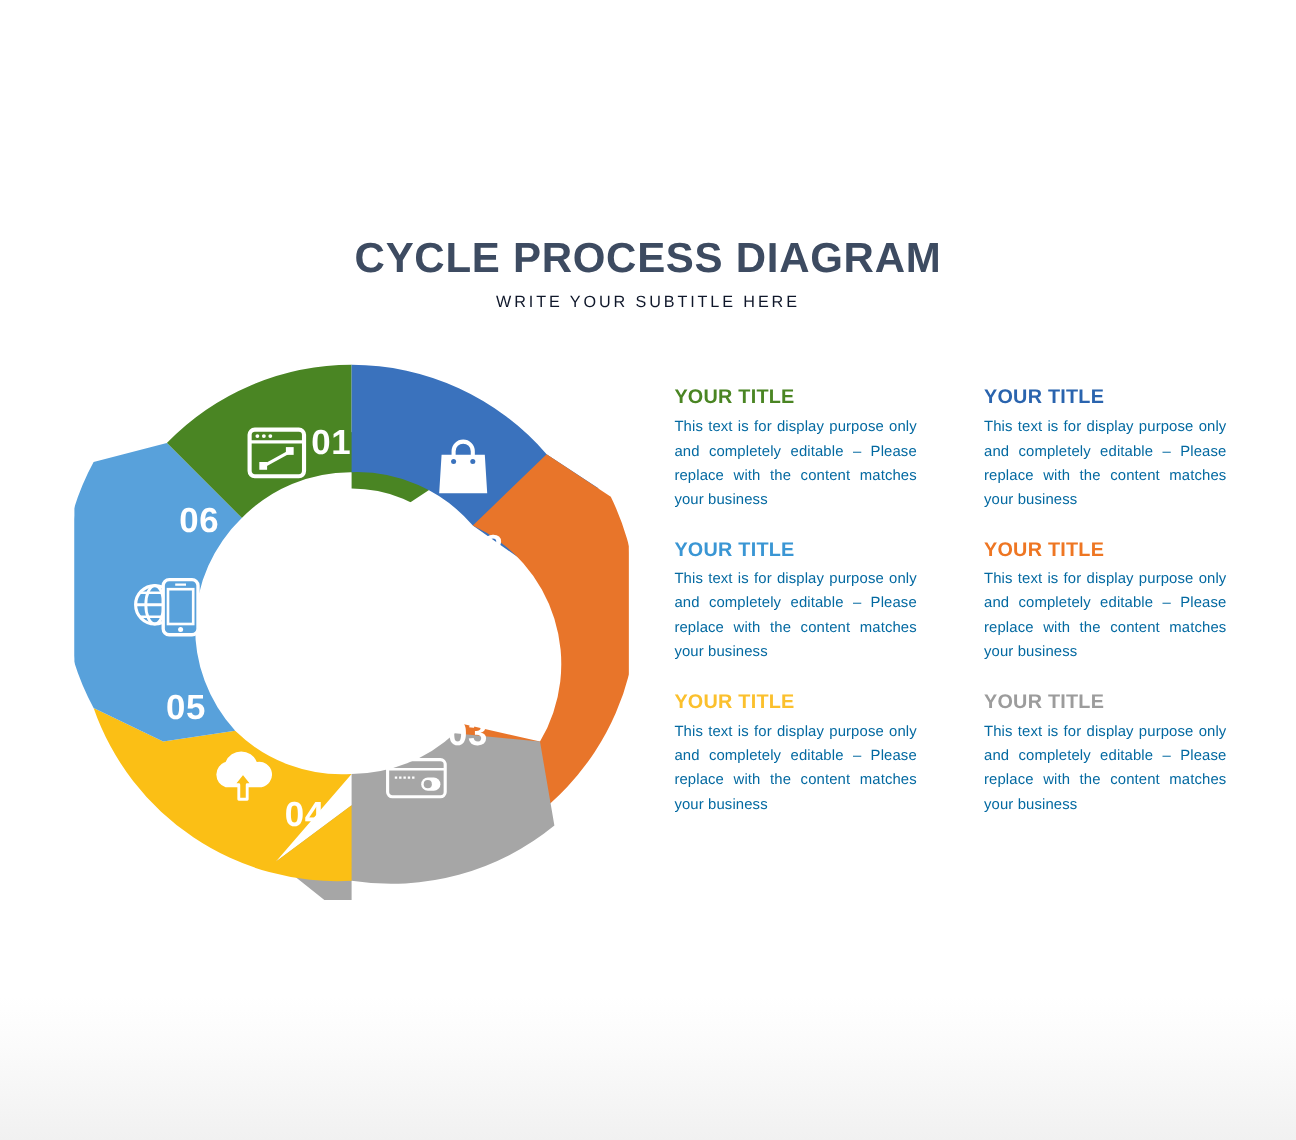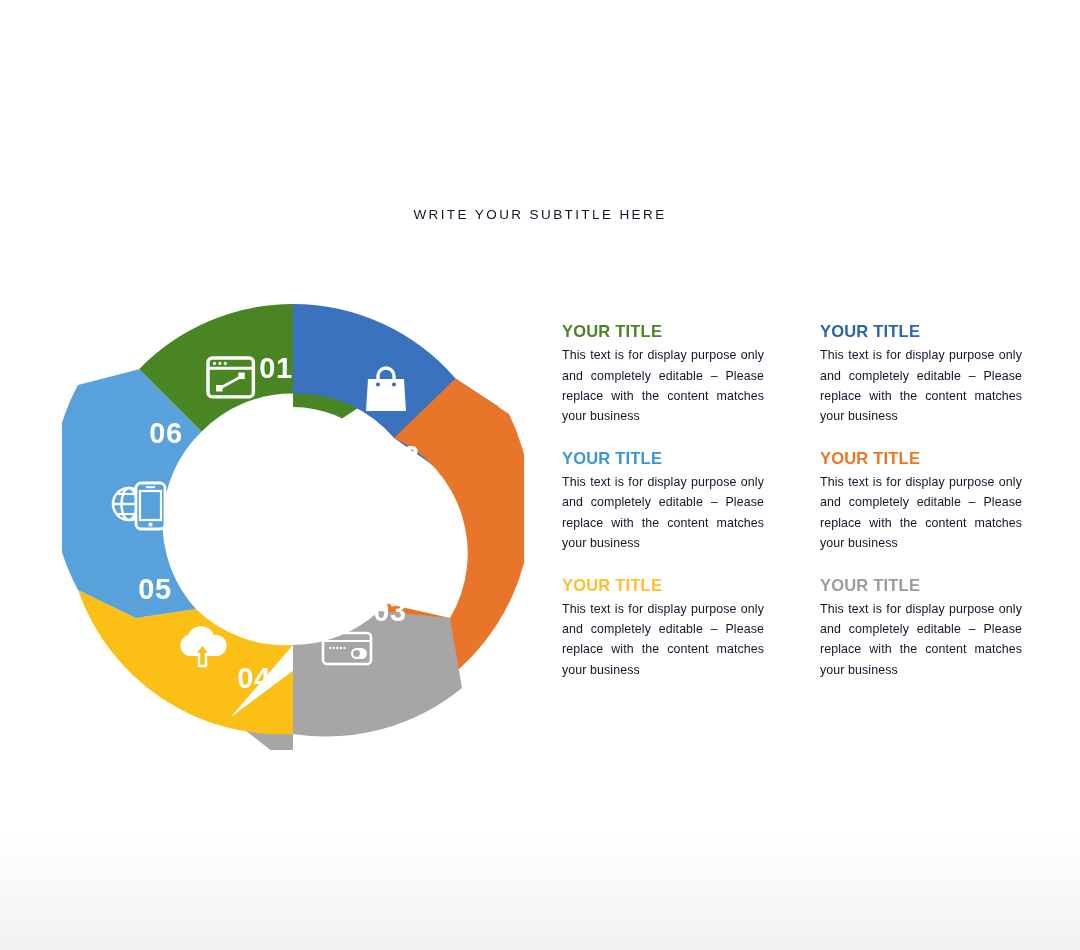--- a/index.html
+++ b/index.html
@@ -77,32 +77,33 @@
   .cell-title {
     font-size: 16.5px;
     font-weight: bold;
     letter-spacing: 0.2px;
     margin: 0 0 5px 0;
     line-height: 1.1;
   }
   .cell-body {
     font-size: 12.4px;
     line-height: 20.4px;
-    color: #0f172a;
+    color: #0369a1;
     text-align: justify;
     margin: 0;
     letter-spacing: 0.1px;
   }
 </style>
 </head>
 <body>
 
 <div id="slide">
 
   <div id="header">
+    <h1 id="main-title">CYCLE PROCESS DIAGRAM</h1>
     <div id="subtitle">WRITE YOUR SUBTITLE HERE</div>
   </div>
 
   <div id="diagram">
     <svg width="462" height="462" viewBox="0 0 462 462">
 
       <g>
         <path fill="#4a8523" d="M 231 18
                  L 231 18
                  A 213 213 0 0 0 81.4 80.3

